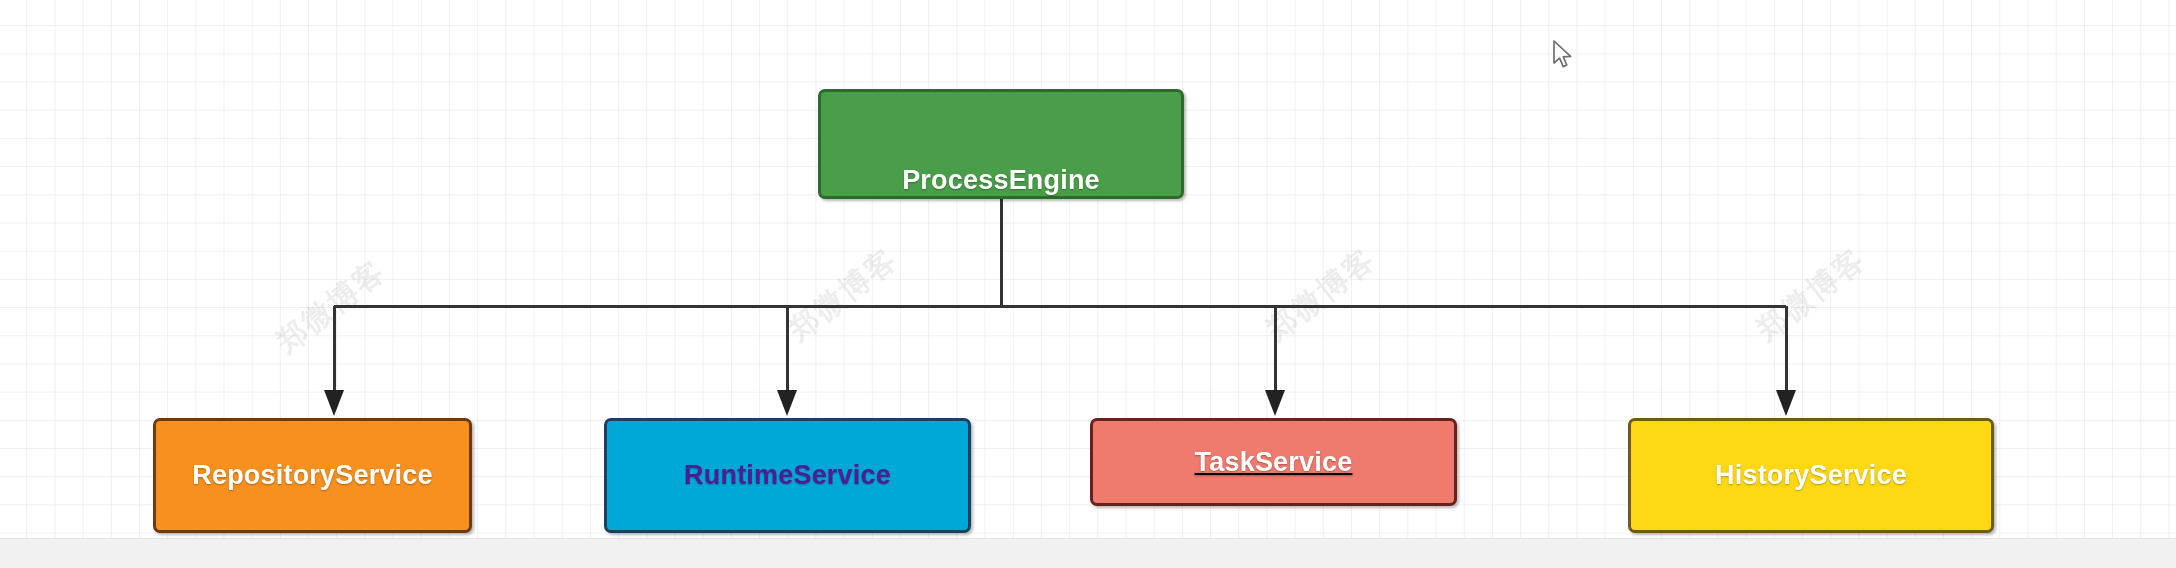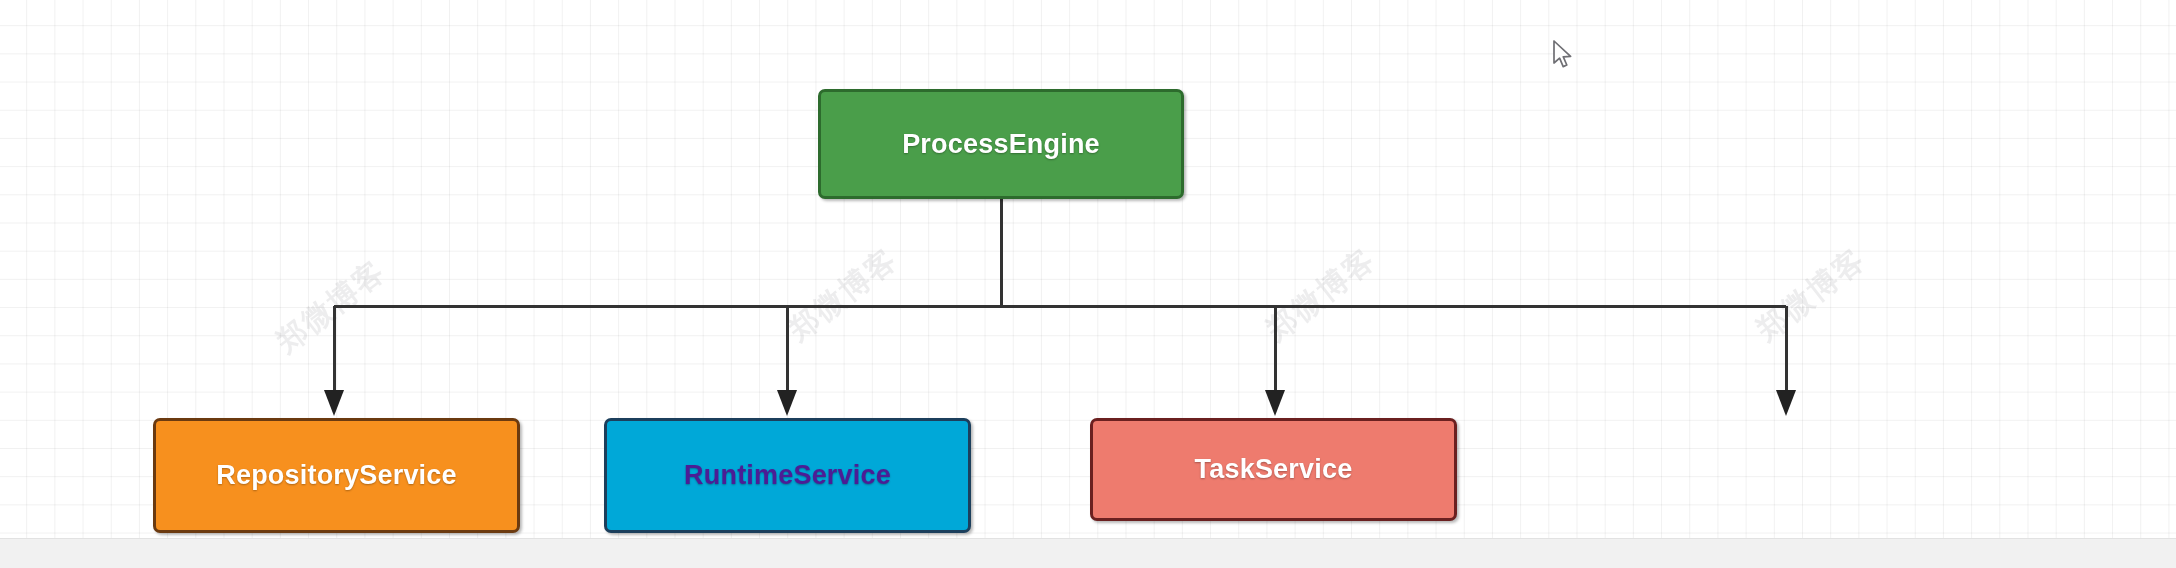--- a/index.html
+++ b/index.html
@@ -111,36 +111,39 @@
         <line x1="1786" y1="306" x2="1786" y2="394"></line>
       </g>
     <g id="connector-arrowheads" fill="#222222">
         <polygon points="324,390 344,390 334,416"></polygon>
         <polygon points="777,390 797,390 787,416"></polygon>
         <polygon points="1265,390 1285,390 1275,416"></polygon>
         <polygon points="1776,390 1796,390 1786,416"></polygon>
       </g>
   </svg>
 
-  <div class="node" id="node-process-engine" style="left: 818px; top: 89px; width: 366px; height: 110px; background: rgb(74, 158, 74); border-color: rgb(45, 107, 45);">
+  <div class="node" id="node-process-engine" style="left: 818px; top: 89px; width: 366px; height: 110px; background: rgb(74, 158, 74); border-color: rgb(45, 107, 45); align-items: flex-end;">
     <span class="node-label" style="color: rgb(255, 255, 255);">ProcessEngine</span>
   </div>
 
-  <div class="node" id="node-repository-service" style="left: 153px; top: 418px; width: 367px; height: 115px; background: rgb(247, 144, 30); border-color: rgb(107, 58, 16);">
+  <div class="node" id="node-repository-service" style="left: 153px; top: 418px; width: 319px; height: 115px; background: rgb(247, 144, 30); border-color: rgb(107, 58, 16);">
     <span class="node-label" style="color: rgb(255, 255, 255);">RepositoryService</span>
   </div>
 
   <div class="node" id="node-runtime-service" style="left: 604px; top: 418px; width: 367px; height: 115px; background: rgb(0, 168, 216); border-color: rgb(28, 63, 92);">
     <span class="node-label" style="color: #4c1d95;">RuntimeService</span>
   </div>
 
-  <div class="node" id="node-task-service" style="left: 1090px; top: 418px; width: 367px; height: 103px; background: rgb(238, 123, 110); border-color: rgb(107, 32, 32);">
+  <div class="node" id="node-task-service" style="left: 1090px; top: 418px; width: 367px; height: 88px; background: rgb(238, 123, 110); border-color: rgb(107, 32, 32); text-decoration: underline;">
     <span class="node-label" style="color: rgb(255, 255, 255);">TaskService</span>
   </div>
 
+  <div class="node" id="node-history-service" style="left: 1628px; top: 418px; width: 366px; height: 115px; background: rgb(255, 216, 20); border-color: rgb(107, 92, 16);">
+    <span class="node-label" style="color: rgb(255, 255, 255);">HistoryService</span>
+  </div>
 
   <div id="canvas-bottom-strip"></div>
 
   <svg id="mouse-cursor" viewBox="0 0 22 30" style="left: 1552px; top: 40px;">
     <path d="M2 1 L2 23 L7.6 18.2 L11.2 26.6 L14.8 25.0 L11.3 16.9 L18.6 16.4 Z" fill="#ffffff" stroke="#6f6f74" stroke-width="1.7" stroke-linejoin="round"></path>
   </svg>
 
 </div>
 
 </body></html>

